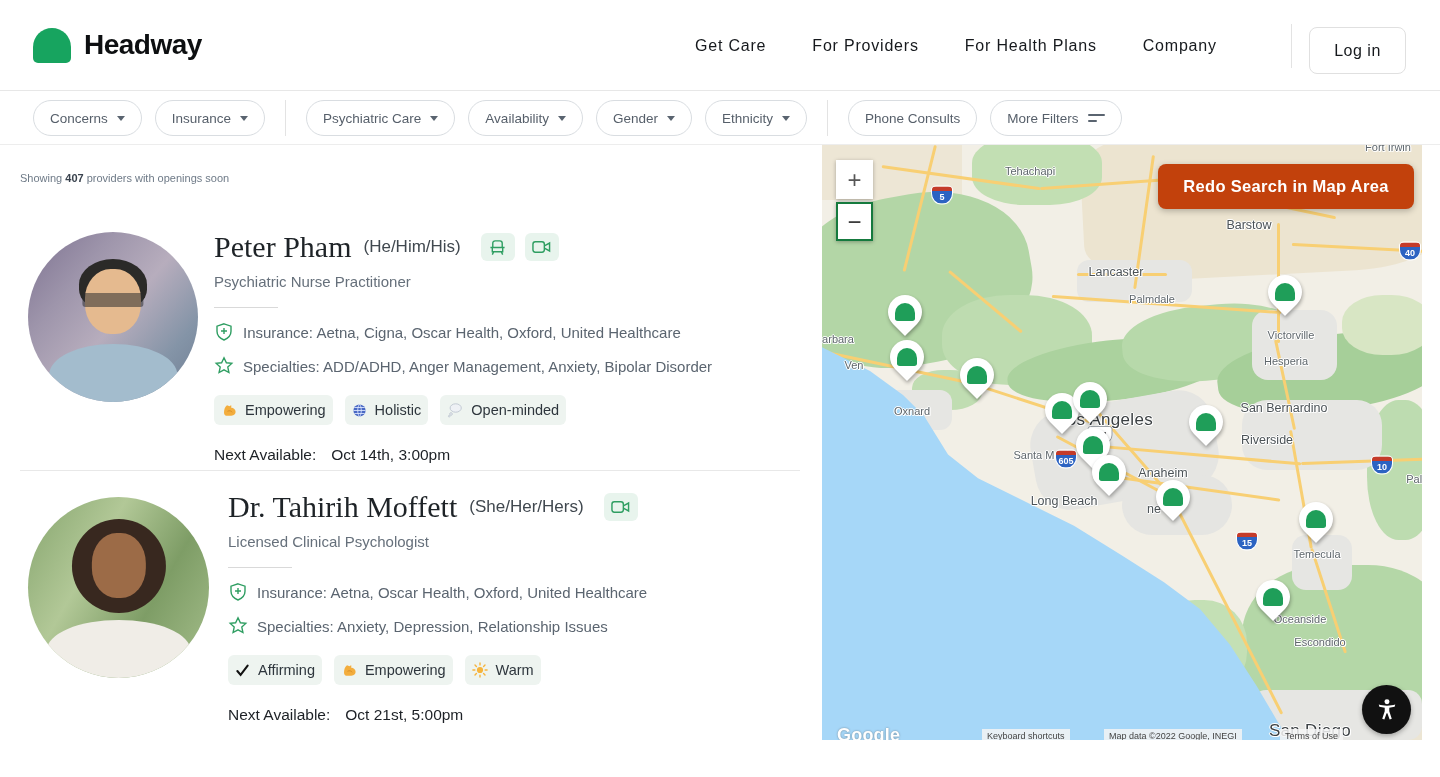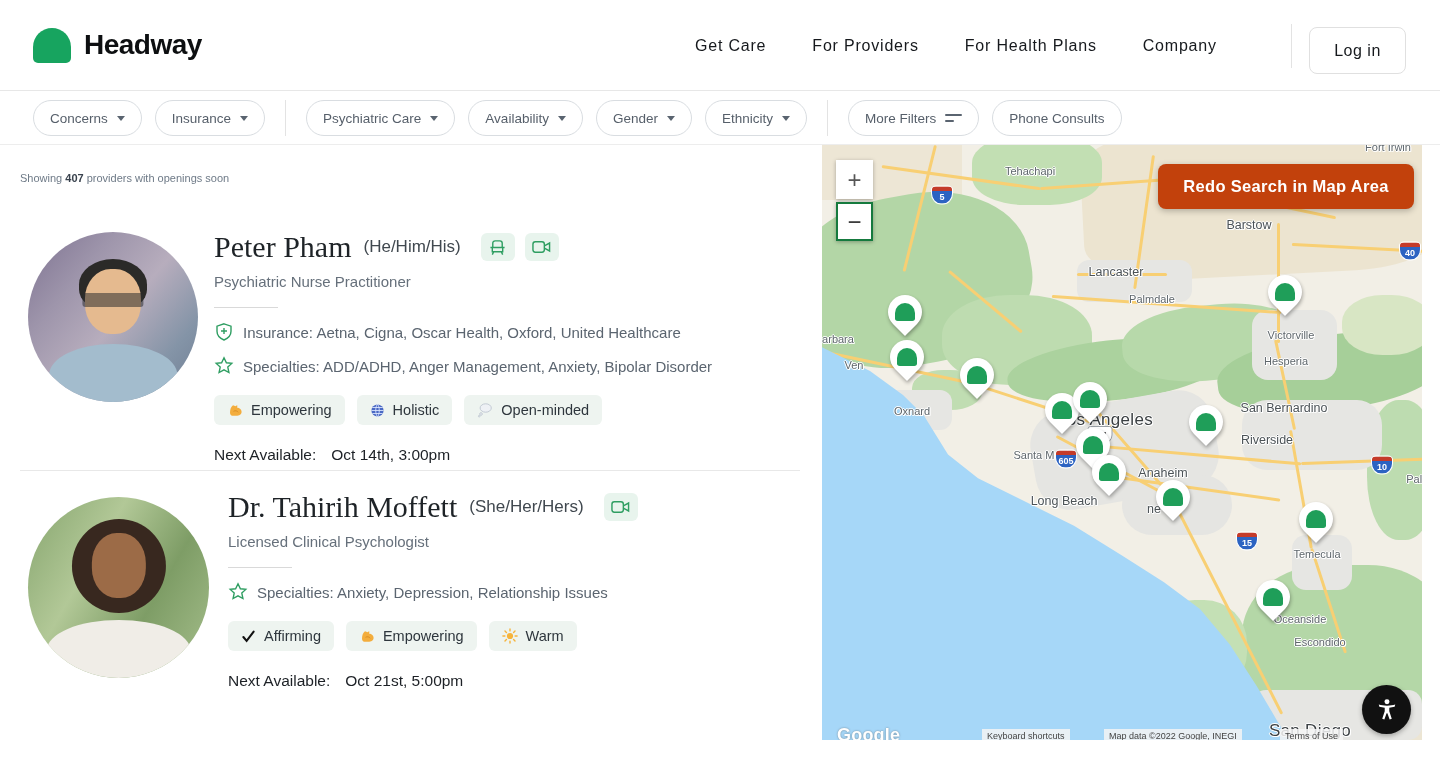--- a/index.html
+++ b/index.html
@@ -70,21 +70,21 @@
   .p-pronouns { font-size:17px; color:#40484f; }
   .chip { width:34px; height:28px; background:#e8f4ed; border-radius:6px;
     display:flex; align-items:center; justify-content:center; }
   .chips { display:flex; gap:10px; margin-left:8px; }
   .p-title { margin-top:9px; font-size:15px; color:#66707b; }
   .p-divider { margin-top:17px; width:64px; height:1px; background:#d9d9d9; }
   .info-row { display:flex; align-items:center; gap:9px; margin-top:14px; font-size:15px; color:#5b6570; }
   .info-row:first-of-type { margin-top:15px; }
   .badges { display:flex; gap:12px; margin-top:19px; }
   .badge { height:30px; background:#eef4f0; border-radius:6px; display:flex; align-items:center;
-    gap:8px; padding:0 13px; font-size:14.5px; color:#2e363d; }
+    gap:8px; padding:0 7px; font-size:14.5px; color:#2e363d; }
   .next-row { margin-top:21px; font-size:15.5px; color:#1d2126; }
   .next-row .nv { margin-left:15px; }
 
   
   .map { position:absolute; left:822px; top:145px; width:600px; height:595px;
     background:#f2efe6; overflow:hidden; z-index:10; cursor:grab; }
   .patch { position:absolute; }
   .road { position:absolute; height:3px; background:#f8cf73; border-radius:2px; transform-origin:0 0; }
   .roadv { position:absolute; width:3px; background:#f8cf73; border-radius:2px; transform-origin:0 0; }
   .ocean { position:absolute; inset:0; background:#a6d7f8;
@@ -164,28 +164,28 @@
     <div class="pill">
       <span>Gender</span>
       <span class="caret"></span>
     </div>
     <div class="pill">
       <span>Ethnicity</span>
       <span class="caret"></span>
     </div>
     <div class="fdivider"></div>
     <div class="pill">
+      <span>Phone Consults</span>
+    </div>
+    <div class="pill">
       <span>More Filters</span>
       <span class="filter-lines">
           <i></i>
           <i></i>
         </span>
-    </div>
-    <div class="pill">
-      <span>Phone Consults</span>
     </div>
   </div>
 
   <div class="results-line"><span>Showing </span><b>407</b><span> providers with openings soon</span></div>
 
   <div class="card card1">
     <div class="avatar avatar1">
       <div class="av-shirt"></div>
       <div class="av-hair"></div>
       <div class="av-head"></div>
@@ -271,20 +271,27 @@
           <span class="chip">
             <svg width="19" height="14" viewBox="0 0 20 14" fill="none" stroke="#2f9e62" stroke-width="1.5">
               <rect x="1" y="1.5" width="12" height="11" rx="2.5"></rect>
               <path d="M13.5 5.5l5-2.7v8.4l-5-2.7"></path>
             </svg>
           </span>
         </span>
       </div>
       <div class="p-title">Licensed Clinical Psychologist</div>
       <div class="p-divider"></div>
+      <div class="info-row">
+        <svg width="20" height="20" viewBox="0 0 20 20" fill="none" stroke="#2f9e62" stroke-width="1.4">
+          <path d="M10 1.8l7 2.4v5c0 4.2-2.9 7.1-7 8.8-4.1-1.7-7-4.6-7-8.8v-5l7-2.4z"></path>
+          <path d="M10 6v6M7 9h6"></path>
+        </svg>
+        <span>Insurance: Aetna, Oscar Health, Oxford, United Healthcare</span>
+      </div>
       <div class="info-row">
         <svg width="20" height="20" viewBox="0 0 20 20" fill="none" stroke="#2f9e62" stroke-width="1.4">
           <path d="M10 1.8l2.4 5 5.4.6-4 3.7 1.1 5.4L10 13.8l-4.9 2.7 1.1-5.4-4-3.7 5.4-.6z"></path>
         </svg>
         <span>Specialties: Anxiety, Depression, Relationship Issues</span>
       </div>
       <div class="badges">
         <span class="badge">
           <svg width="15" height="15" viewBox="0 0 16 16">
             <path d="M2.5 8.5l3.5 4.2L13.5 2.8" stroke="#111" stroke-width="2.2" fill="none" stroke-linecap="round"></path>

